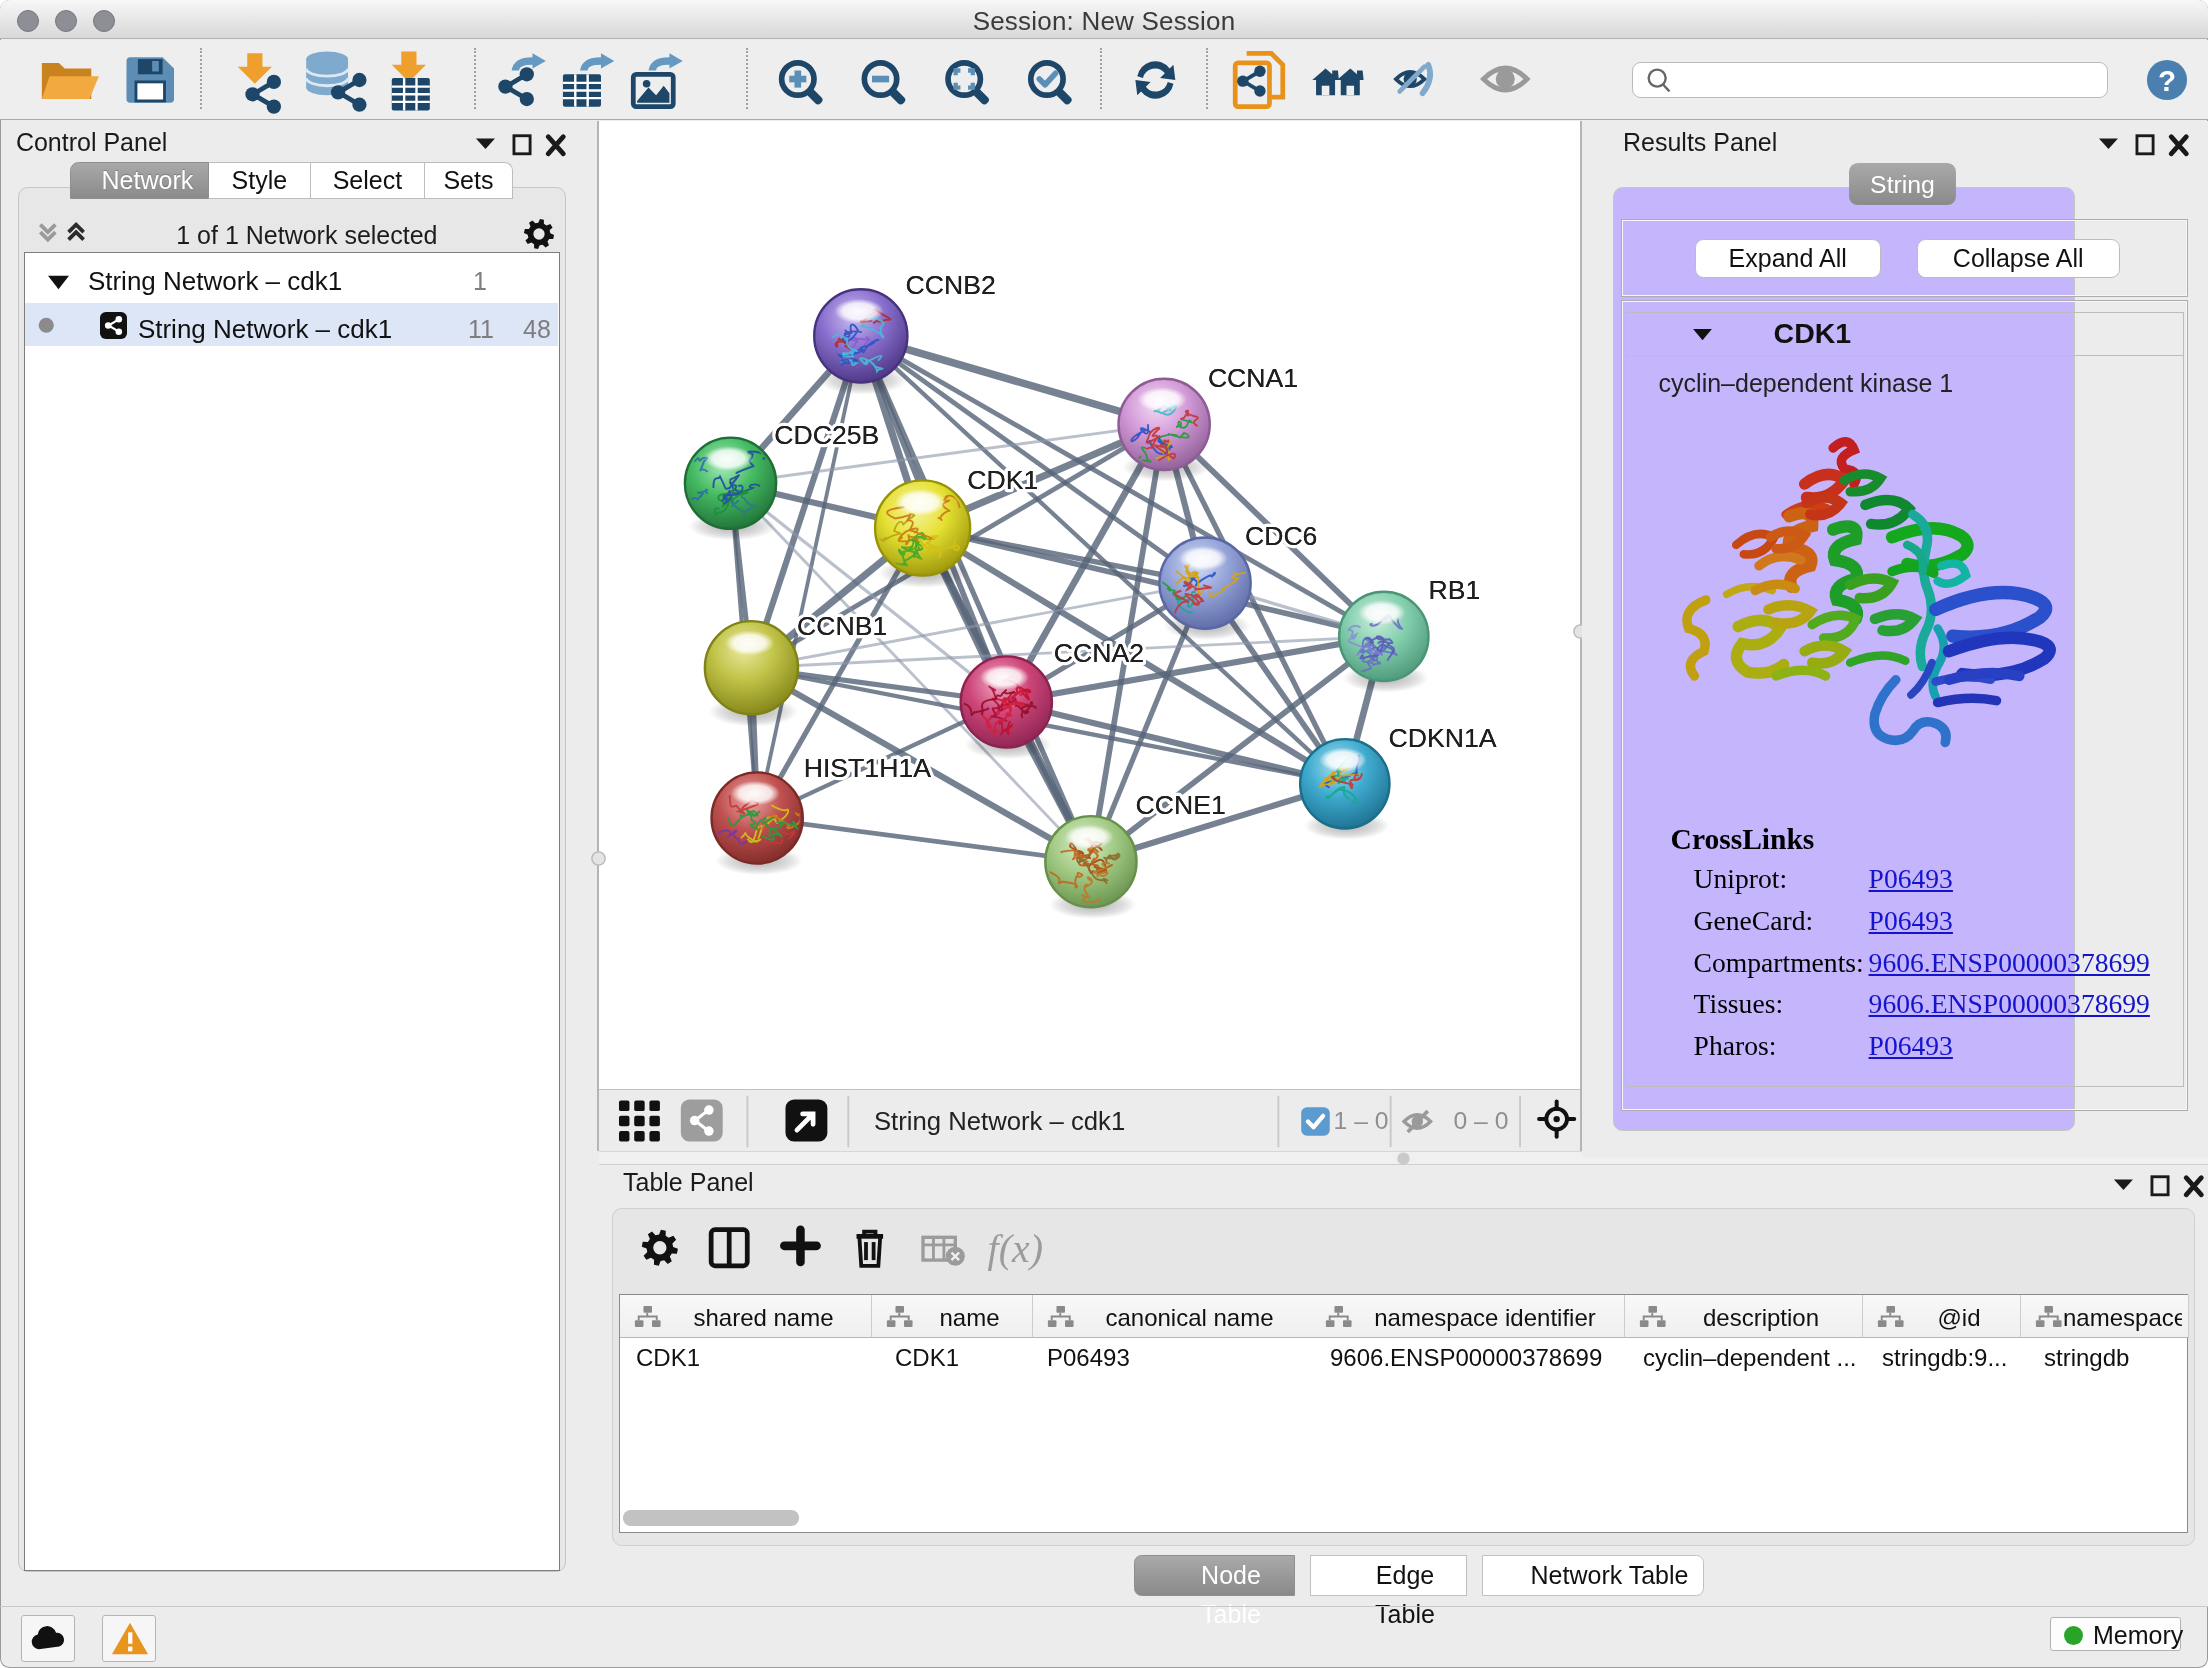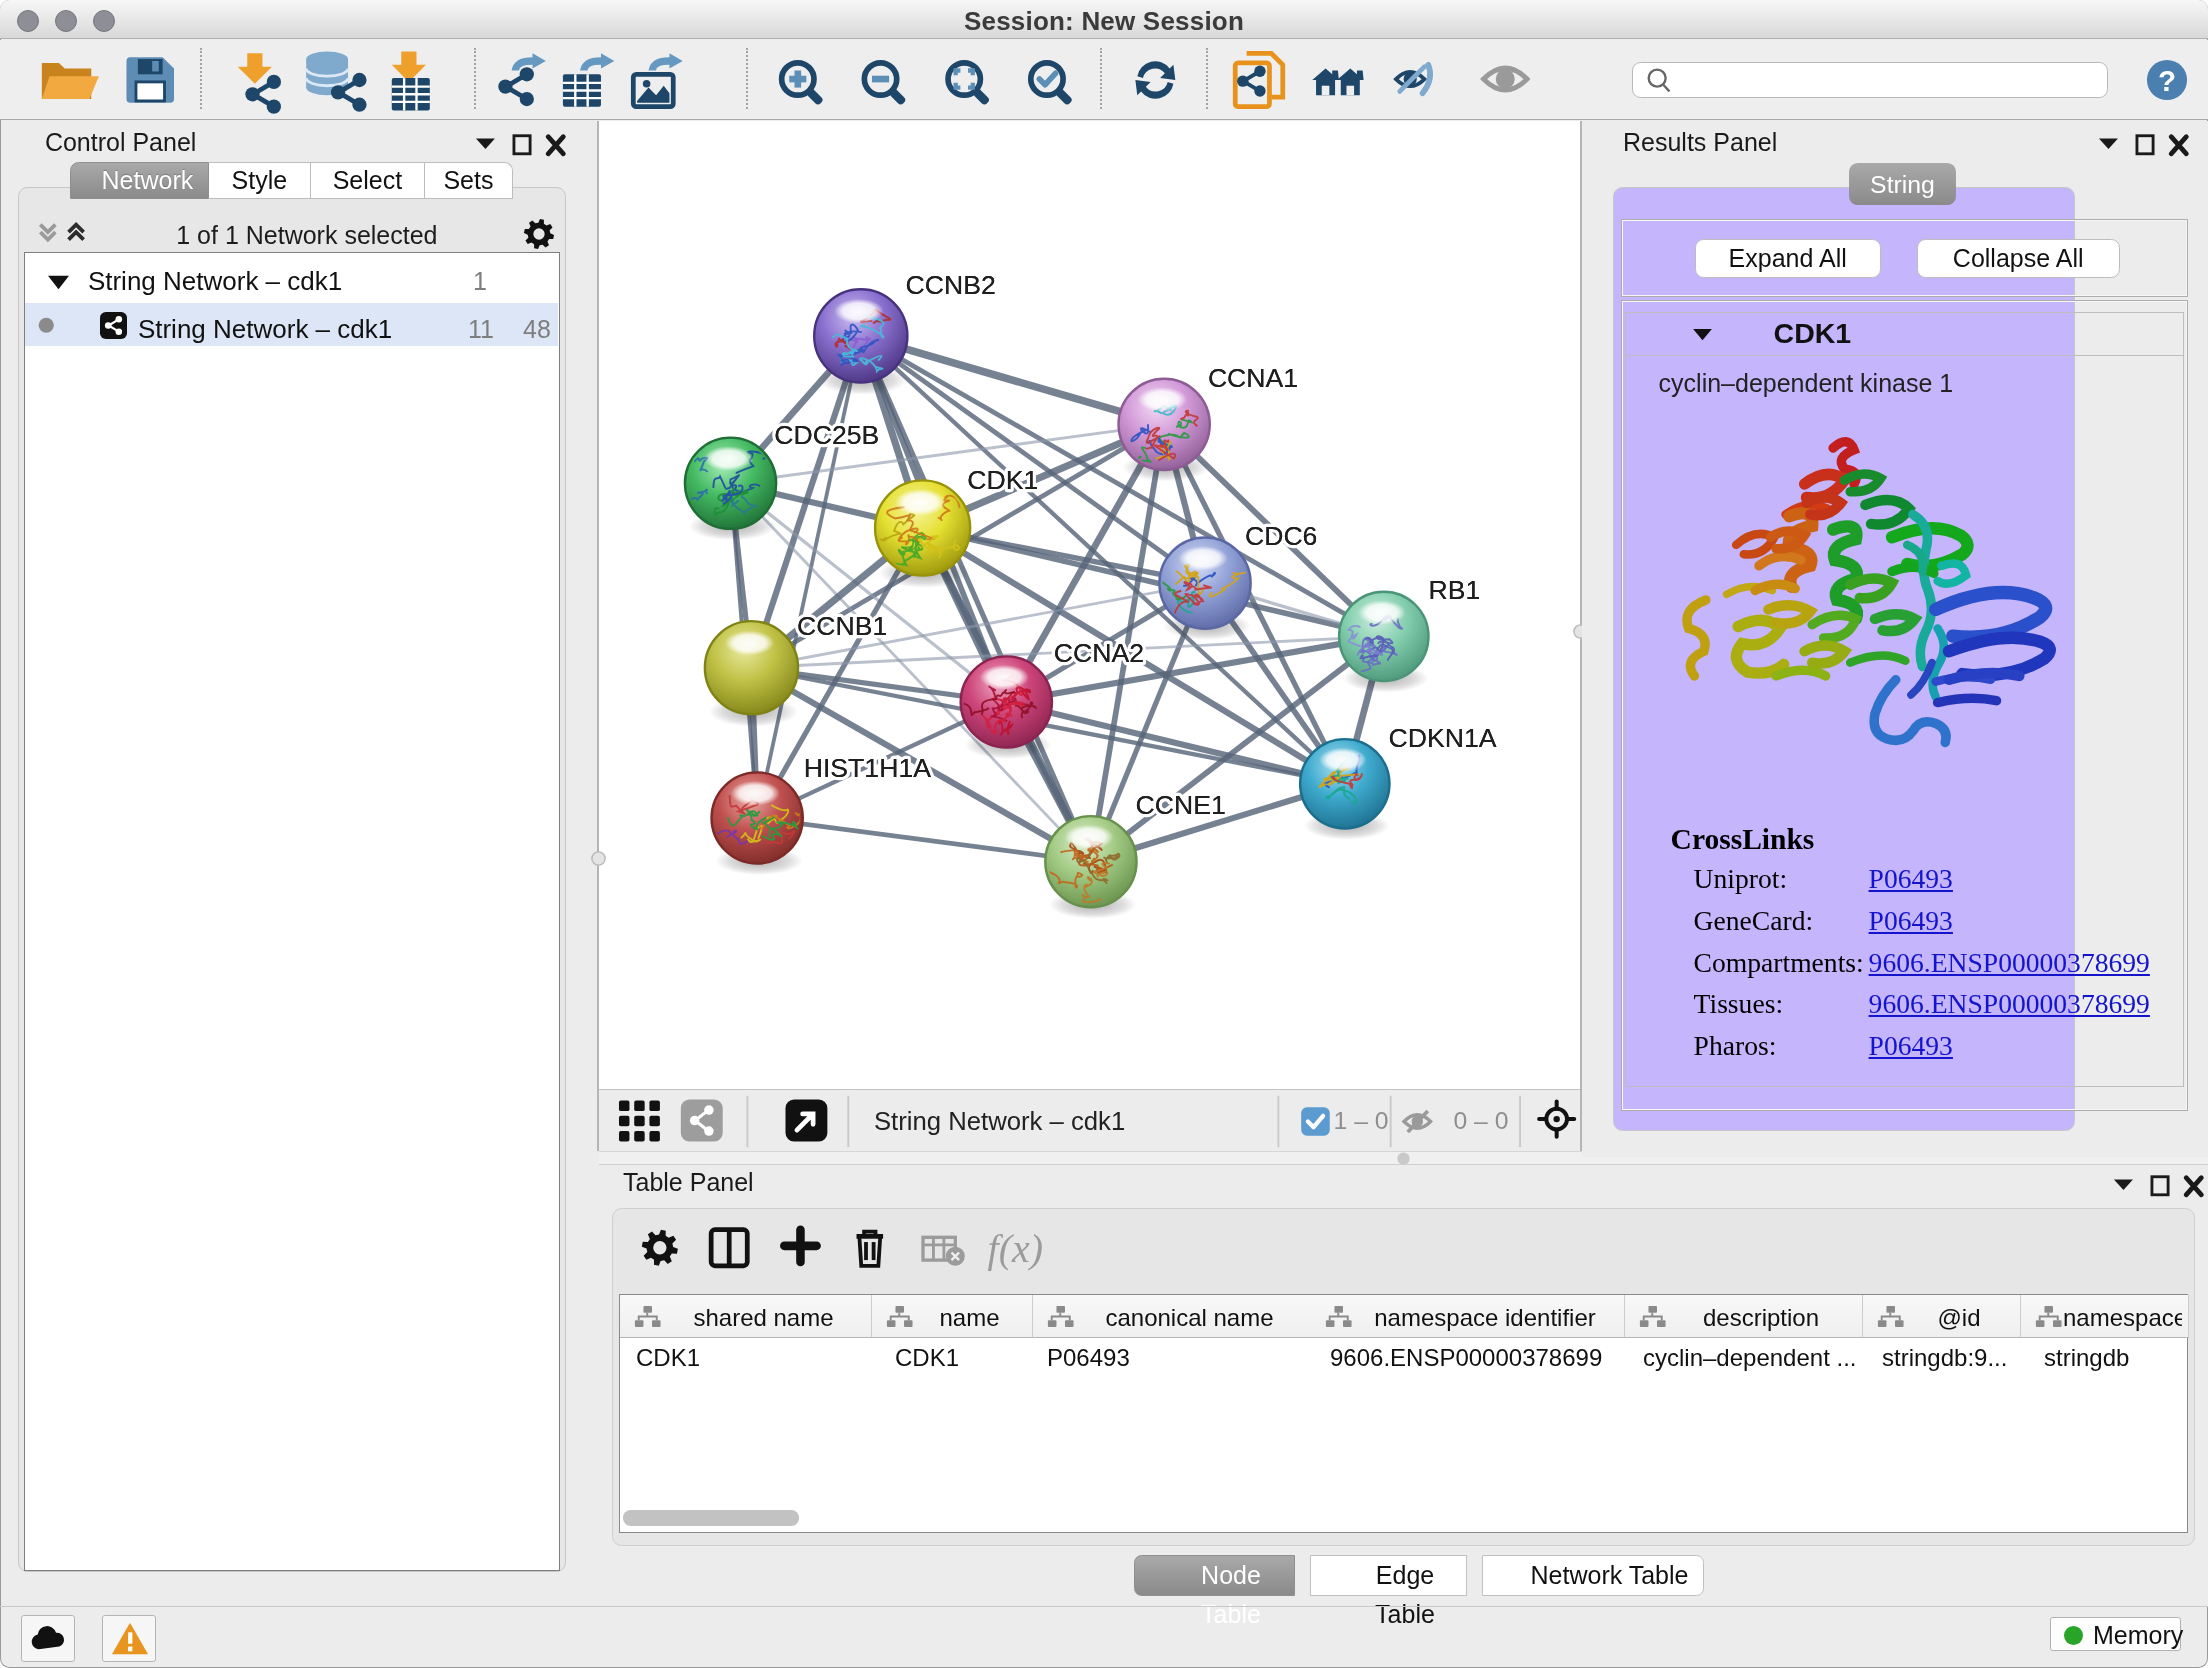--- a/index.html
+++ b/index.html
@@ -1,21 +1,21 @@
 <!DOCTYPE html>
 <html style="font-size:15px"><head><meta charset="utf-8">
 <style>
   html,body{margin:0;padding:0;background:#ffffff;}
   *{box-sizing:border-box;}
   body{font-family:"Liberation Sans",sans-serif;width:2208px;height:1668px;position:relative;}
   .abs{position:absolute;}
   .win{position:absolute;left:0;top:0;width:2208px;height:1668px;background:#ececec;border-radius:9.5px;overflow:hidden;box-shadow:inset 0 0 0 1px #9a9a9a;}
   .titlebar{position:absolute;left:0;top:0;width:2208px;height:39px;background:linear-gradient(#f7f7f7,#d8d8d8);border-bottom:1px solid #b2b2b2;}
   .tl{position:absolute;top:9.5px;width:22px;height:22px;border-radius:50%;background:#8e8e96;border:1px solid #75757d;}
-  .title{position:absolute;top:5.7px;left:0;width:2208px;text-align:center;font-size:26px;color:#3b3b3b;font-weight:bold;letter-spacing:0.2px;}
+  .title{position:absolute;top:5.7px;left:0;width:2208px;text-align:center;font-size:26px;color:#3b3b3b;font-weight:normal;letter-spacing:0.2px;}
   .toolbar{position:absolute;left:0;top:40px;width:2208px;height:80px;background:#eeeeee;border-bottom:1px solid #a8a8a8;}
   .vsep{position:absolute;top:7.6px;height:61px;width:0;border-left:2.9px dotted #a2a2a2;}
   .searchbox{position:absolute;left:1632px;top:22px;width:476px;height:36px;background:#ffffff;border:1.9px solid #b9b9b9;border-radius:8.6px;}
   .panelhead{font-size:25px;color:#1a1a1a;}
   
   .cp-pane{position:absolute;left:16px;top:66px;width:548px;height:1385px;background:#e7e7e7;border:1px solid #c6c6c6;border-radius:9.5px;}
   .tab{position:absolute;top:41px;height:37px;border:1px solid #bdbdbd;background:#ffffff;color:#111;font-size:25px;text-align:center;line-height:35px;}
   .tabsel{background:linear-gradient(#a9a9a9,#8a8a8a);color:#ffffff;border-color:#8f8f8f;text-shadow:0 -1px 1px rgba(0,0,0,0.25);padding-left:16px;}
   .whitebox{position:absolute;left:22px;top:131px;width:536px;height:1319px;background:#ffffff;border:1.9px solid #7d7d7d;}
   .selrow{position:absolute;left:0px;top:50px;width:533px;height:43px;background:#dce6f7;}
@@ -216,21 +216,21 @@
           <line x1="21.5" y1="23" x2="28" y2="30" stroke="#666" stroke-width="2.5"></line>
         </svg>
     </div>
     <svg width="42" height="42" viewBox="0 0 44 44" style="position:absolute;left:2146px;top:19px;">
         <circle cx="22" cy="22" r="21" fill="#4a7fb0"></circle>
         <text x="22" y="33" font-size="31" font-weight="bold" fill="#ffffff" text-anchor="middle" font-family="Liberation Sans,sans-serif">?</text>
       </svg>
   </div>
 
   <div class="abs" style="left:1.9px;top:121px;width:595px;height:1486px;background:#ececec;">
-    <div class="panelhead abs" style="left:43px;top:6.7px;">Control Panel</div>
+    <div class="panelhead abs" style="left:14px;top:6.7px;">Control Panel</div>
     <svg class="winicons" width="114" height="28.5" viewBox="0 0 120 30" style="position:absolute;left:473px;top:9.5px;">
       <path d="M1 8 L21 8 L11 19 Z" fill="#1a1a1a"></path>
       <rect x="41" y="5" width="17" height="19" fill="none" stroke="#1a1a1a" stroke-width="3"></rect>
       <path d="M77 6 L93 24 M93 6 L77 24" stroke="#1a1a1a" stroke-width="5" stroke-linecap="round"></path>
     </svg>
     <div class="cp-pane"></div>
     <div class="tab tabsel" style="left:68px;width:139px;border-radius:8.6px 0 0 0;">Network</div>
     <div class="tab" style="left:207px;width:102px;border-left:none;">Style</div>
     <div class="tab" style="left:309px;width:114px;border-left:none;">Select</div>
     <div class="tab" style="left:423px;width:88px;border-left:none;border-radius:0 8.6px 0 0;">Sets</div>

